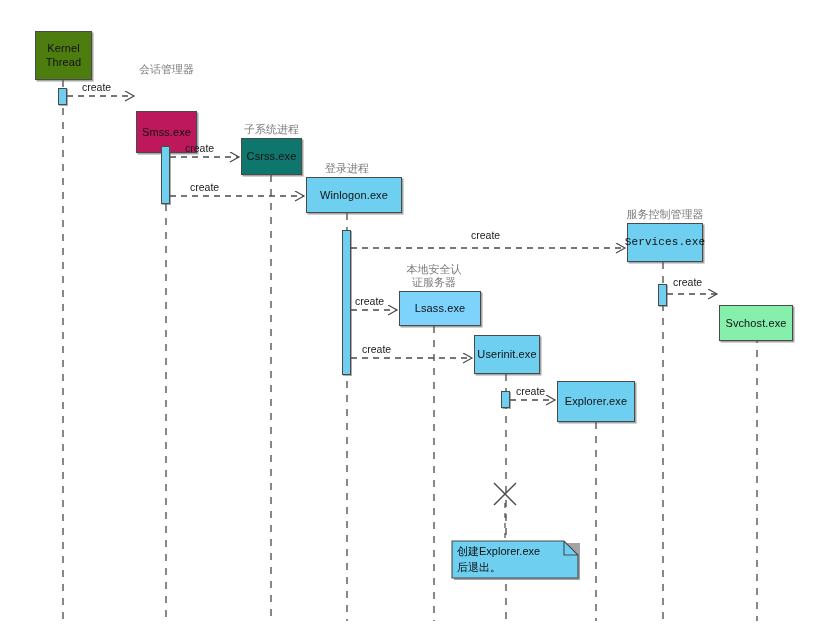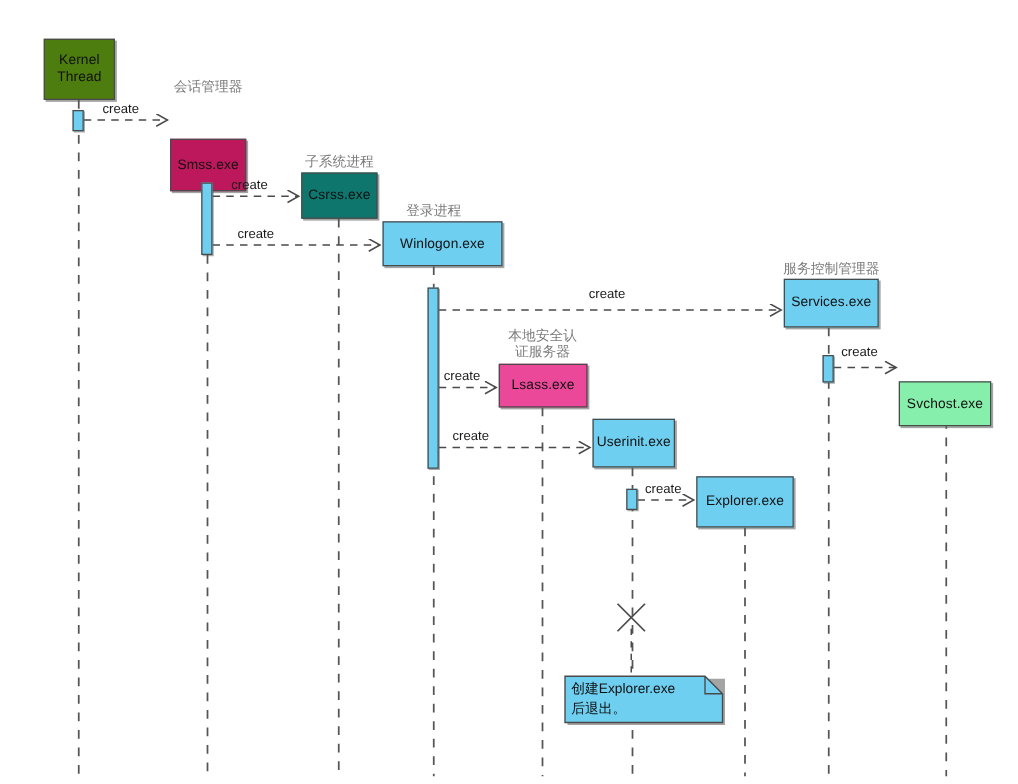--- a/index.html
+++ b/index.html
@@ -87,24 +87,24 @@
       <div class="cap" style="left: 369px; width: 130px; top: 263px; font-family: Liberation Serif, serif;">本地安全认
 证服务器</div>
       <div class="cap" style="left: 597px; width: 136px; top: 208px;">服务控制管理器</div>
     </div>
   <div id="boxes">
       <div class="objbox two" style="left: 35px; top: 31px; width: 57px; height: 49px; background: #4d7c0f; border-color: rgb(74, 74, 74);">Kernel
 Thread</div>
       <div class="objbox" style="left: 136px; top: 78px; width: 61px; height: 42px; background: #be185d; border-color: rgb(74, 74, 74); margin-top: 33px;">Smss.exe</div>
       <div class="objbox" style="left: 241px; top: 138px; width: 61px; height: 37px; background: #0f766e; border-color: rgb(74, 74, 74);">Csrss.exe</div>
       <div class="objbox" style="left: 306px; top: 177px; width: 96px; height: 36px; background: rgb(110, 207, 240); border-color: rgb(74, 74, 74);">Winlogon.exe</div>
-      <div class="objbox" style="left: 399px; top: 291px; width: 71px; height: 35px; background: #ec4899; border-color: rgb(74, 74, 74);">Lsass.exe</div>
+      <div class="objbox" style="left: 399px; top: 291px; width: 82px; height: 35px; background: #7dd3fc; border-color: rgb(74, 74, 74);">Lsass.exe</div>
       <div class="objbox" style="left: 474px; top: 335px; width: 66px; height: 39px; background: rgb(110, 207, 240); border-color: rgb(74, 74, 74);">Userinit.exe</div>
       <div class="objbox" style="left: 557px; top: 381px; width: 78px; height: 41px; background: rgb(110, 207, 240); border-color: rgb(74, 74, 74);">Explorer.exe</div>
-      <div class="objbox" style="left: 627px; top: 223px; width: 76px; height: 39px; background: rgb(110, 207, 240); border-color: rgb(74, 74, 74);">Services.exe</div>
+      <div class="objbox" style="left: 627px; top: 223px; width: 76px; height: 39px; background: rgb(110, 207, 240); border-color: rgb(74, 74, 74); font-family: Liberation Mono, monospace;">Services.exe</div>
       <div class="objbox" style="left: 719px; top: 269px; width: 74px; height: 36px; background: #86efac; border-color: rgb(74, 74, 74); margin-top: 36px;">Svchost.exe</div>
     </div>
   <div id="bars">
       <div class="actbar" style="left: 58px; top: 88px; width: 9px; height: 17px; background: rgb(110, 207, 240); border-color: rgb(74, 74, 74);"></div>
       <div class="actbar" style="left: 161px; top: 146px; width: 9px; height: 58px; background: rgb(110, 207, 240); border-color: rgb(74, 74, 74);"></div>
       <div class="actbar" style="left: 342px; top: 230px; width: 9px; height: 145px; background: rgb(110, 207, 240); border-color: rgb(74, 74, 74);"></div>
       <div class="actbar" style="left: 501px; top: 391px; width: 9px; height: 17px; background: rgb(110, 207, 240); border-color: rgb(74, 74, 74);"></div>
       <div class="actbar" style="left: 658px; top: 284px; width: 9px; height: 22px; background: rgb(110, 207, 240); border-color: rgb(74, 74, 74);"></div>
     </div>
   <div id="labels">

